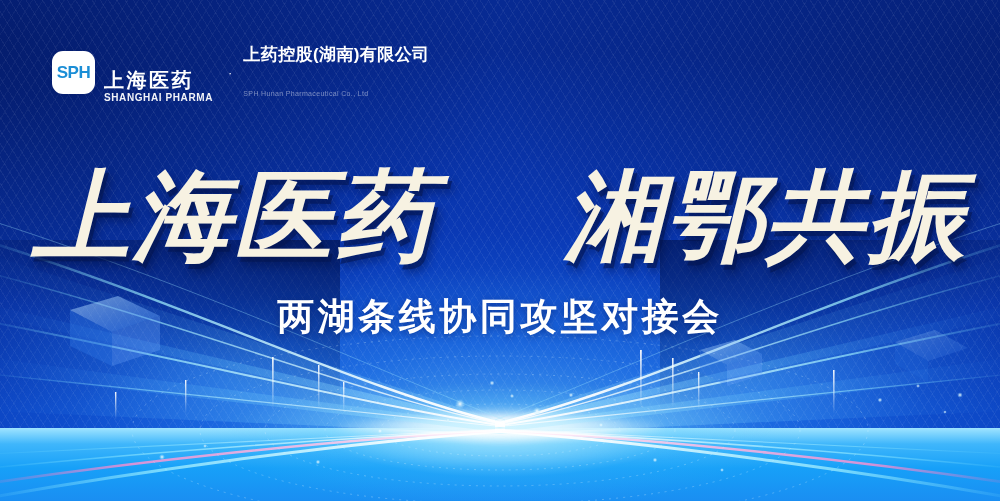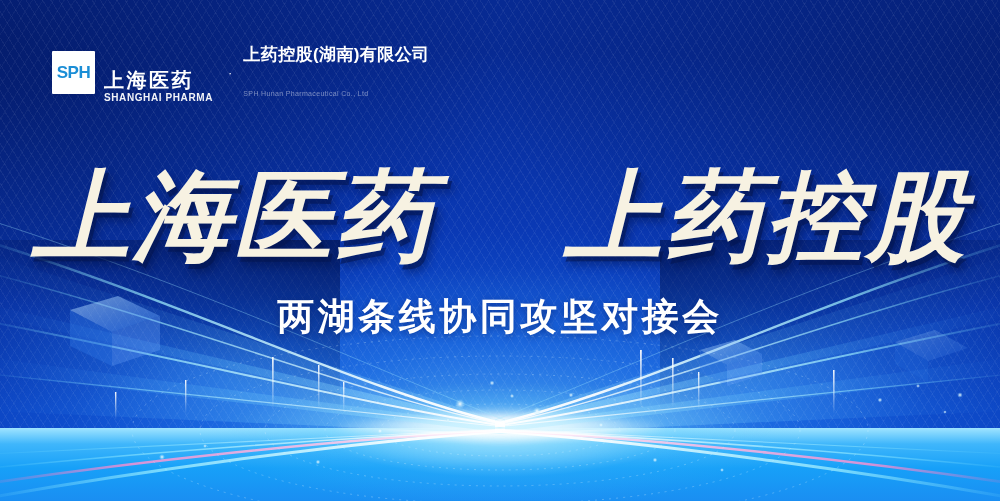--- a/index.html
+++ b/index.html
@@ -66,21 +66,21 @@
   }
 
   svg.fx{position:absolute;inset:0;width:1000px;height:501px;pointer-events:none;}
 
   
   .logo-row{
     position:absolute;left:52px;top:41px;
     display:flex;align-items:center;gap:9px;
   }
   .logo-mark{
-    width:43px;height:43px;border-radius:1px;background:#ffffff;
+    width:43px;height:43px;border-radius:11px;background:#ffffff;
     display:flex;align-items:center;justify-content:center;
     box-shadow:0 1px 4px rgba(0,20,80,.25);
   }
   .logo-mark span{
     font-weight:bold;font-size:17px;letter-spacing:-.5px;
     color:#1b8ed6;font-family:"Liberation Sans",sans-serif;
   }
   .logo-cn{display:flex;flex-direction:column;justify-content:center;margin-top:29px;}
   .logo-cn .cn{
     color:#ffffff;font-size:20px;font-weight:bold;letter-spacing:2.5px;
@@ -291,18 +291,18 @@
     <div class="logo-dot">·</div>
     <div class="logo-sub">
       <div class="cn">上药控股(湖南)有限公司</div>
       <div class="en">SPH Hunan Pharmaceutical Co., Ltd</div>
     </div>
   </div>
 
   <div class="headline">
     <span>上海医药</span>
     <span class="gap"></span>
-    <span>上药控股</span>
+    <span>湘鄂共振</span>
   </div>
 
   <div class="subtitle">两湖条线协同攻坚对接会</div>
 
 </div>
 
 </body></html>

